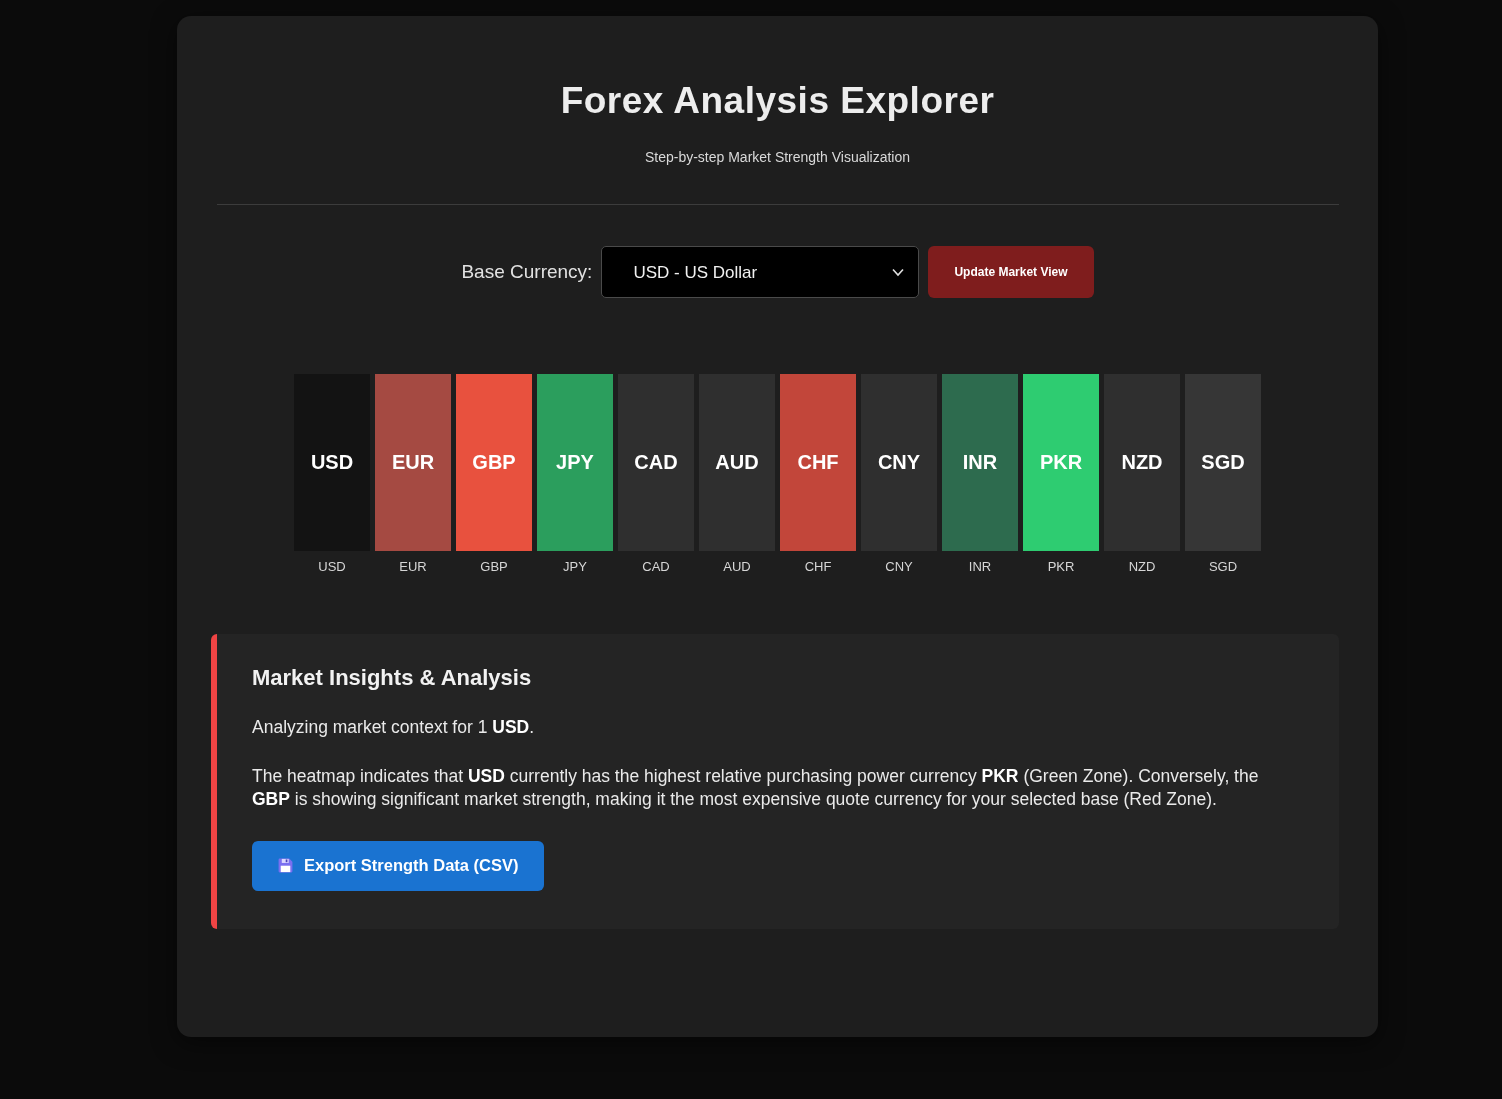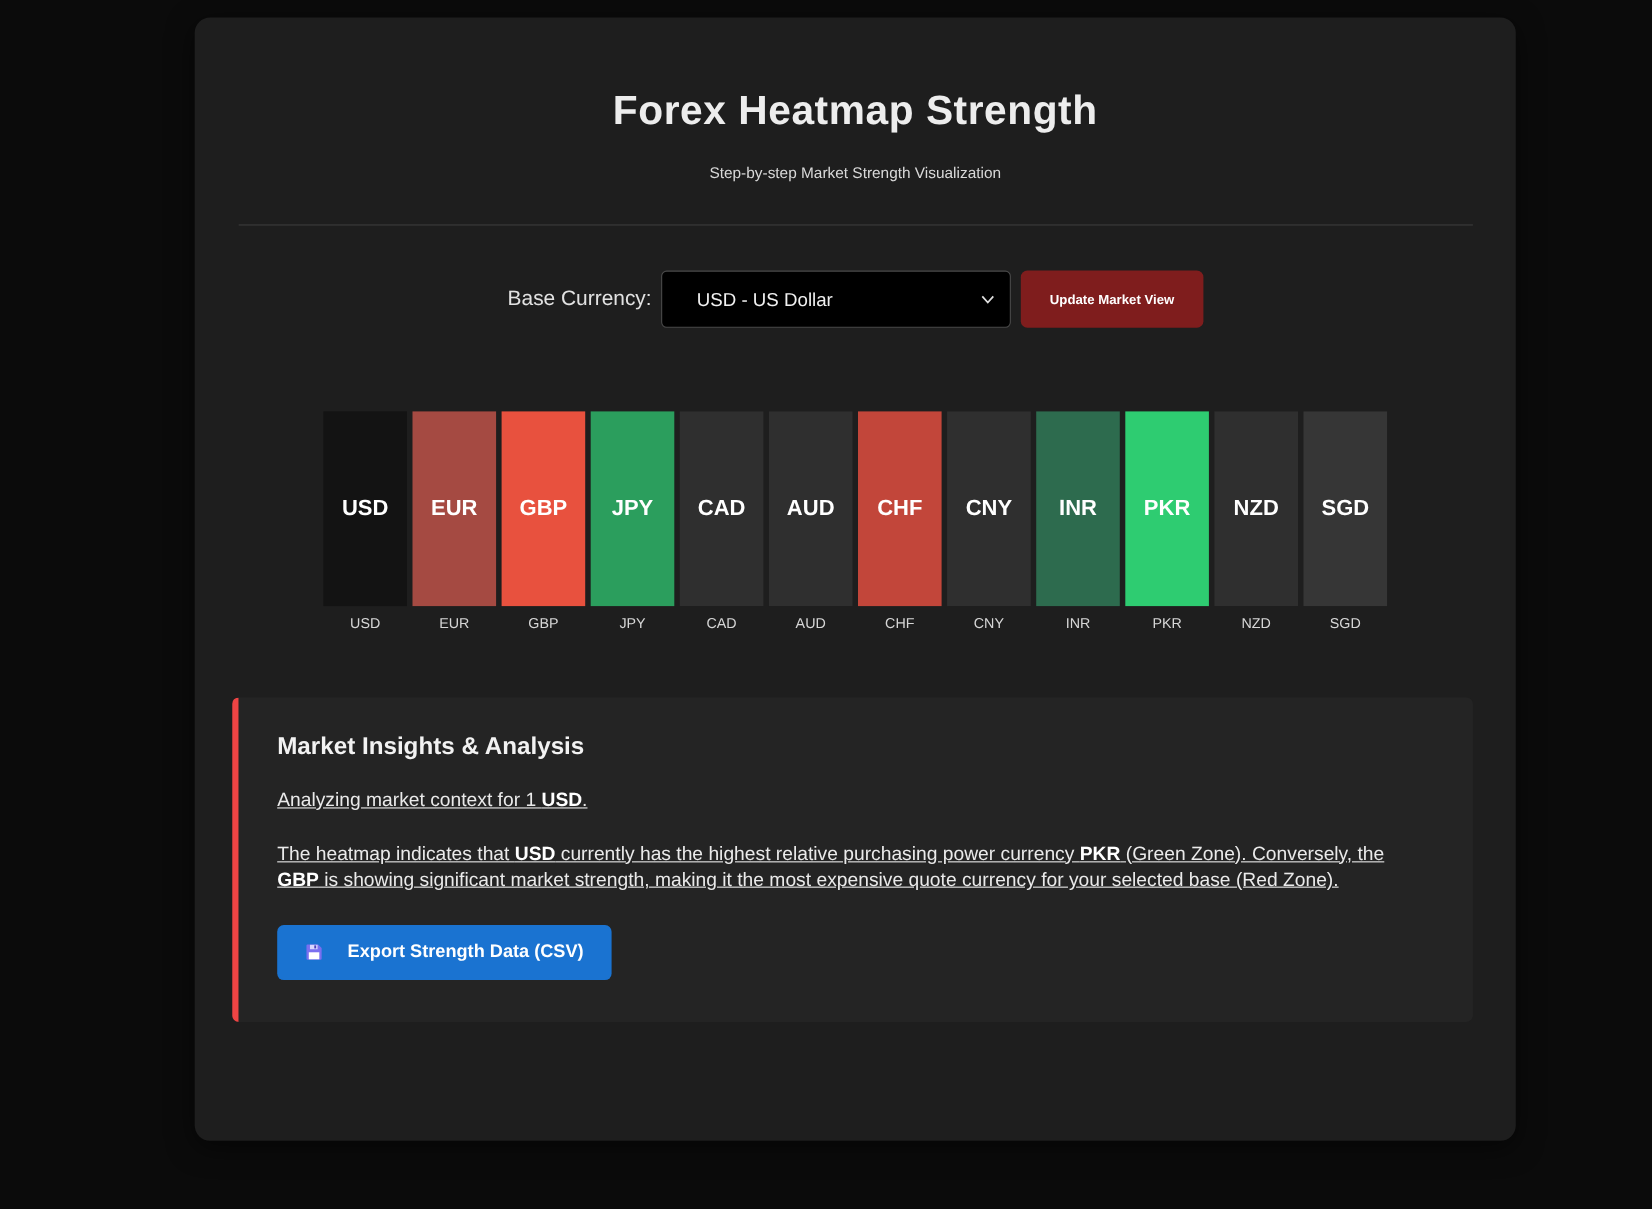--- a/index.html
+++ b/index.html
@@ -111,47 +111,46 @@
     font-size: 22px;
     font-weight: bold;
     color: #f2f2f2;
   }
   .insights p {
     margin-top: 25px;
     font-size: 17.5px;
     line-height: 1.35;
     color: #eaeaea;
     max-width: 1010px;
-    text-decoration: underline;
   }
   .insights p b { font-weight: bold; color: #ffffff; }
   .btn-export {
     margin-top: 29px;
     height: 50px;
     padding: 0 25px;
     background: #1a73d1;
     border: none;
     border-radius: 6px;
     color: #ffffff;
     font-weight: bold;
     font-size: 16.5px;
     font-family: inherit;
     display: inline-flex;
     align-items: center;
-    gap: 22px;
+    gap: 10px;
     cursor: pointer;
   }
   .btn-export svg { display: block; }
 </style>
 </head>
 <body>
 
 <div class="card">
 
-  <h1 class="page-title">Forex Heatmap Strength</h1>
+  <h1 class="page-title">Forex Analysis Explorer</h1>
   <p class="page-subtitle">Step-by-step Market Strength Visualization</p>
 
   <hr class="divider">
 
   <div class="controls">
     <span class="control-label">Base Currency:</span>
     <div class="select-wrap">
       <select id="base-select"><option value="USD - US Dollar" selected="">USD - US Dollar</option></select>
       <svg class="chevron" width="16" height="16" viewBox="0 0 16 16">
         <polyline points="3,5.5 8,11 13,5.5" fill="none" stroke="currentColor" stroke-width="1.6"></polyline>

